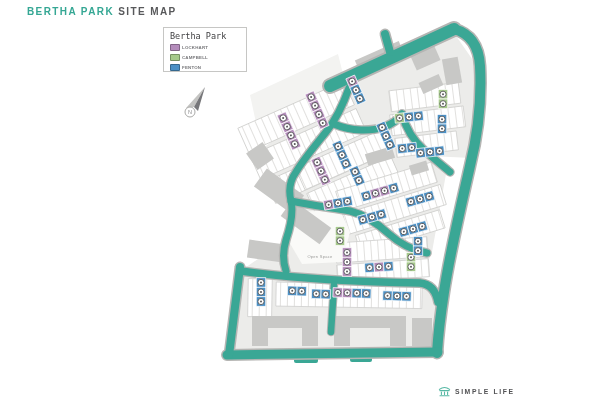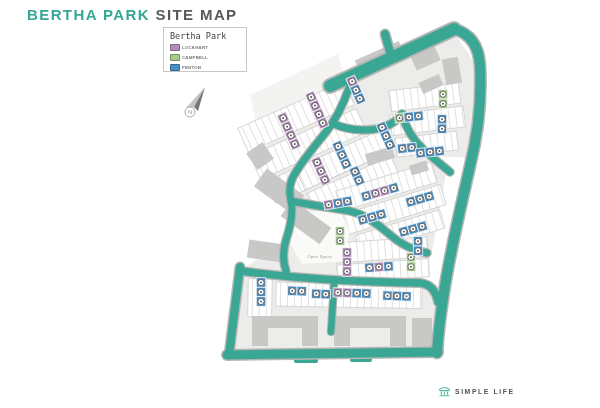--- a/index.html
+++ b/index.html
@@ -1,19 +1,19 @@
 <!DOCTYPE html>
 <html style="--road: #3aa795; --casing: #b5b5b3; --plot: #ececea; --bld: #c8c8c6; --brand: #56b8a4; --accent: #35a794;"><head>
 <meta charset="utf-8">
 <style>
   html,body{margin:0;padding:0;background:#fff;}
   #page{position:relative;width:600px;height:408px;background:#ffffff;overflow:hidden;
         font-family:"Liberation Sans",sans-serif;}
   
-  #header{position:absolute;left:27px;top:6px;font-size:15px;font-weight:700;
+  #header{position:absolute;left:27px;top:6px;font-size:10px;font-weight:700;
           letter-spacing:1.4px;white-space:nowrap;}
   #header .accent{color:var(--accent,#35a794);}
   #header .rest{color:#58595b;}
   
   #legend{position:absolute;left:163px;top:27px;width:84px;height:45px;background:#fff;
           border:1px solid #c6c6c4;box-sizing:border-box;padding:3px 5px 2px 6px;}
   #legend .legend-title{font-family:"DejaVu Sans Mono","Liberation Mono",monospace;
           font-size:8.5px;color:#414143;margin:0 0 3px 0;}
   #legend .legend-items{display:flex;flex-wrap:wrap;}
   #legend .legend-item{display:flex;align-items:center;width:37px;margin-bottom:3px;}

